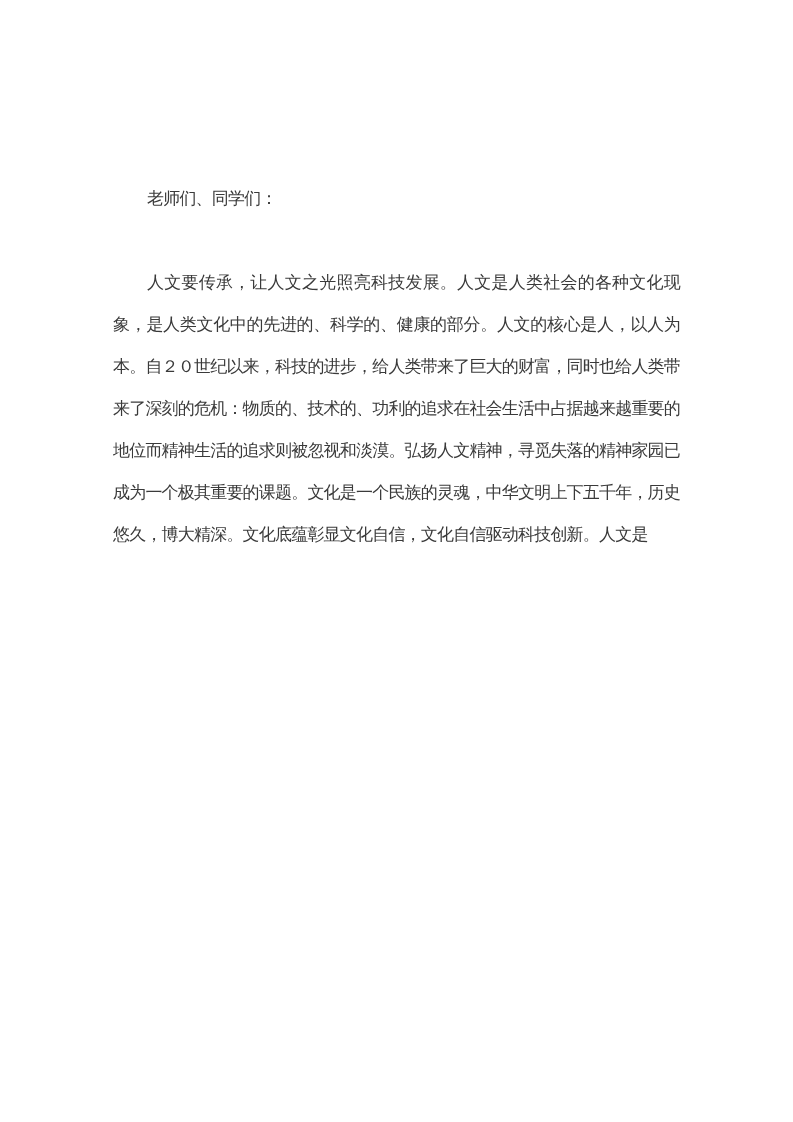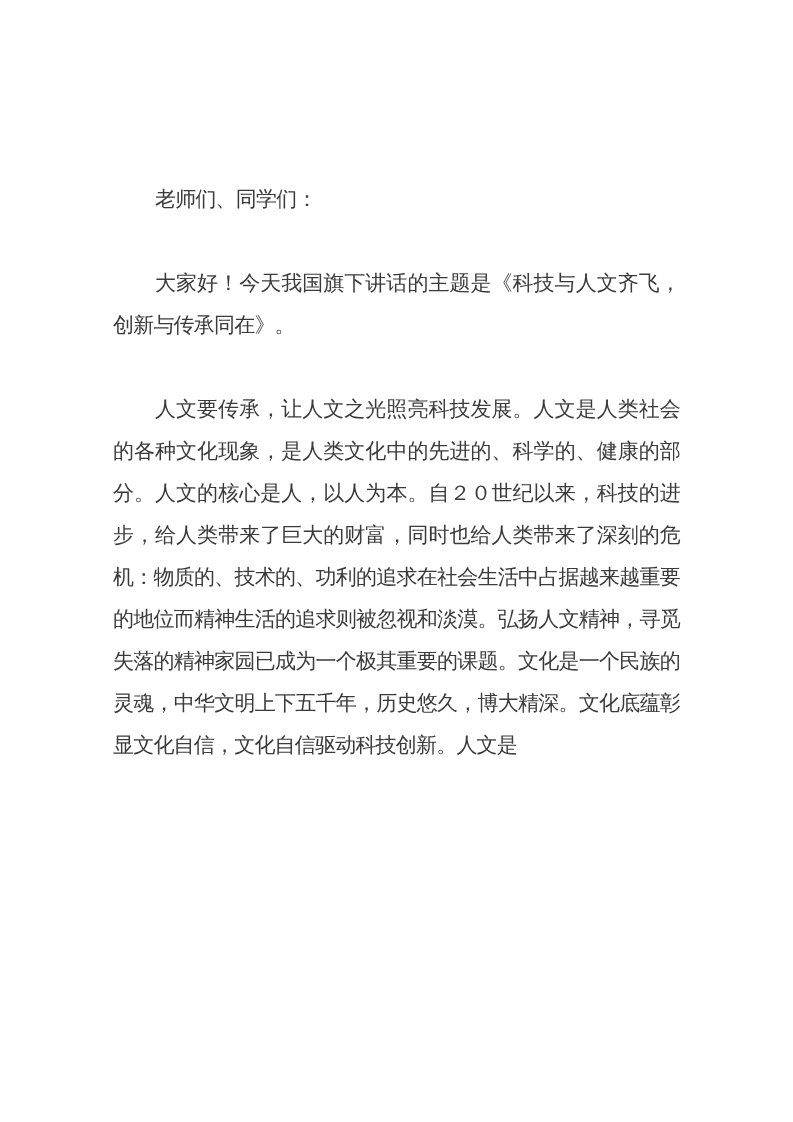--- a/index.html
+++ b/index.html
@@ -16,33 +16,32 @@
     box-sizing: border-box;
     width: 793px;
     height: 1122px;
     padding: 178px 113px 0 113px;
     background: #ffffff;
     overflow: hidden;
   }
   .para {
     margin: 0 0 42px 0;
     font-family: "Liberation Serif", "DejaVu Serif", serif;
-    font-size: 21px;
+    font-size: 17px;
     line-height: 42px;
     color: #3a3a3a;
     text-align: justify;
     text-justify: inter-ideograph;
     text-indent: 2em;
     letter-spacing: -0.8px;
     word-break: break-all;
   }
   .para.salutation {
     text-align: left;
   }
 </style>
 </head>
 <body>
 
 <div class="page">
   <p class="para salutation">老师们、同学们：</p>
-  <p class="para">大家好！今天我国旗下讲话的主题是《科技与人文齐飞，创新与传承同在》。</p>
   <p class="para">人文要传承，让人文之光照亮科技发展。人文是人类社会的各种文化现象，是人类文化中的先进的、科学的、健康的部分。人文的核心是人，以人为本。自２０世纪以来，科技的进步，给人类带来了巨大的财富，同时也给人类带来了深刻的危机：物质的、技术的、功利的追求在社会生活中占据越来越重要的地位而精神生活的追求则被忽视和淡漠。弘扬人文精神，寻觅失落的精神家园已成为一个极其重要的课题。文化是一个民族的灵魂，中华文明上下五千年，历史悠久，博大精深。文化底蕴彰显文化自信，文化自信驱动科技创新。人文是</p>
 </div>
 
 </body></html>

